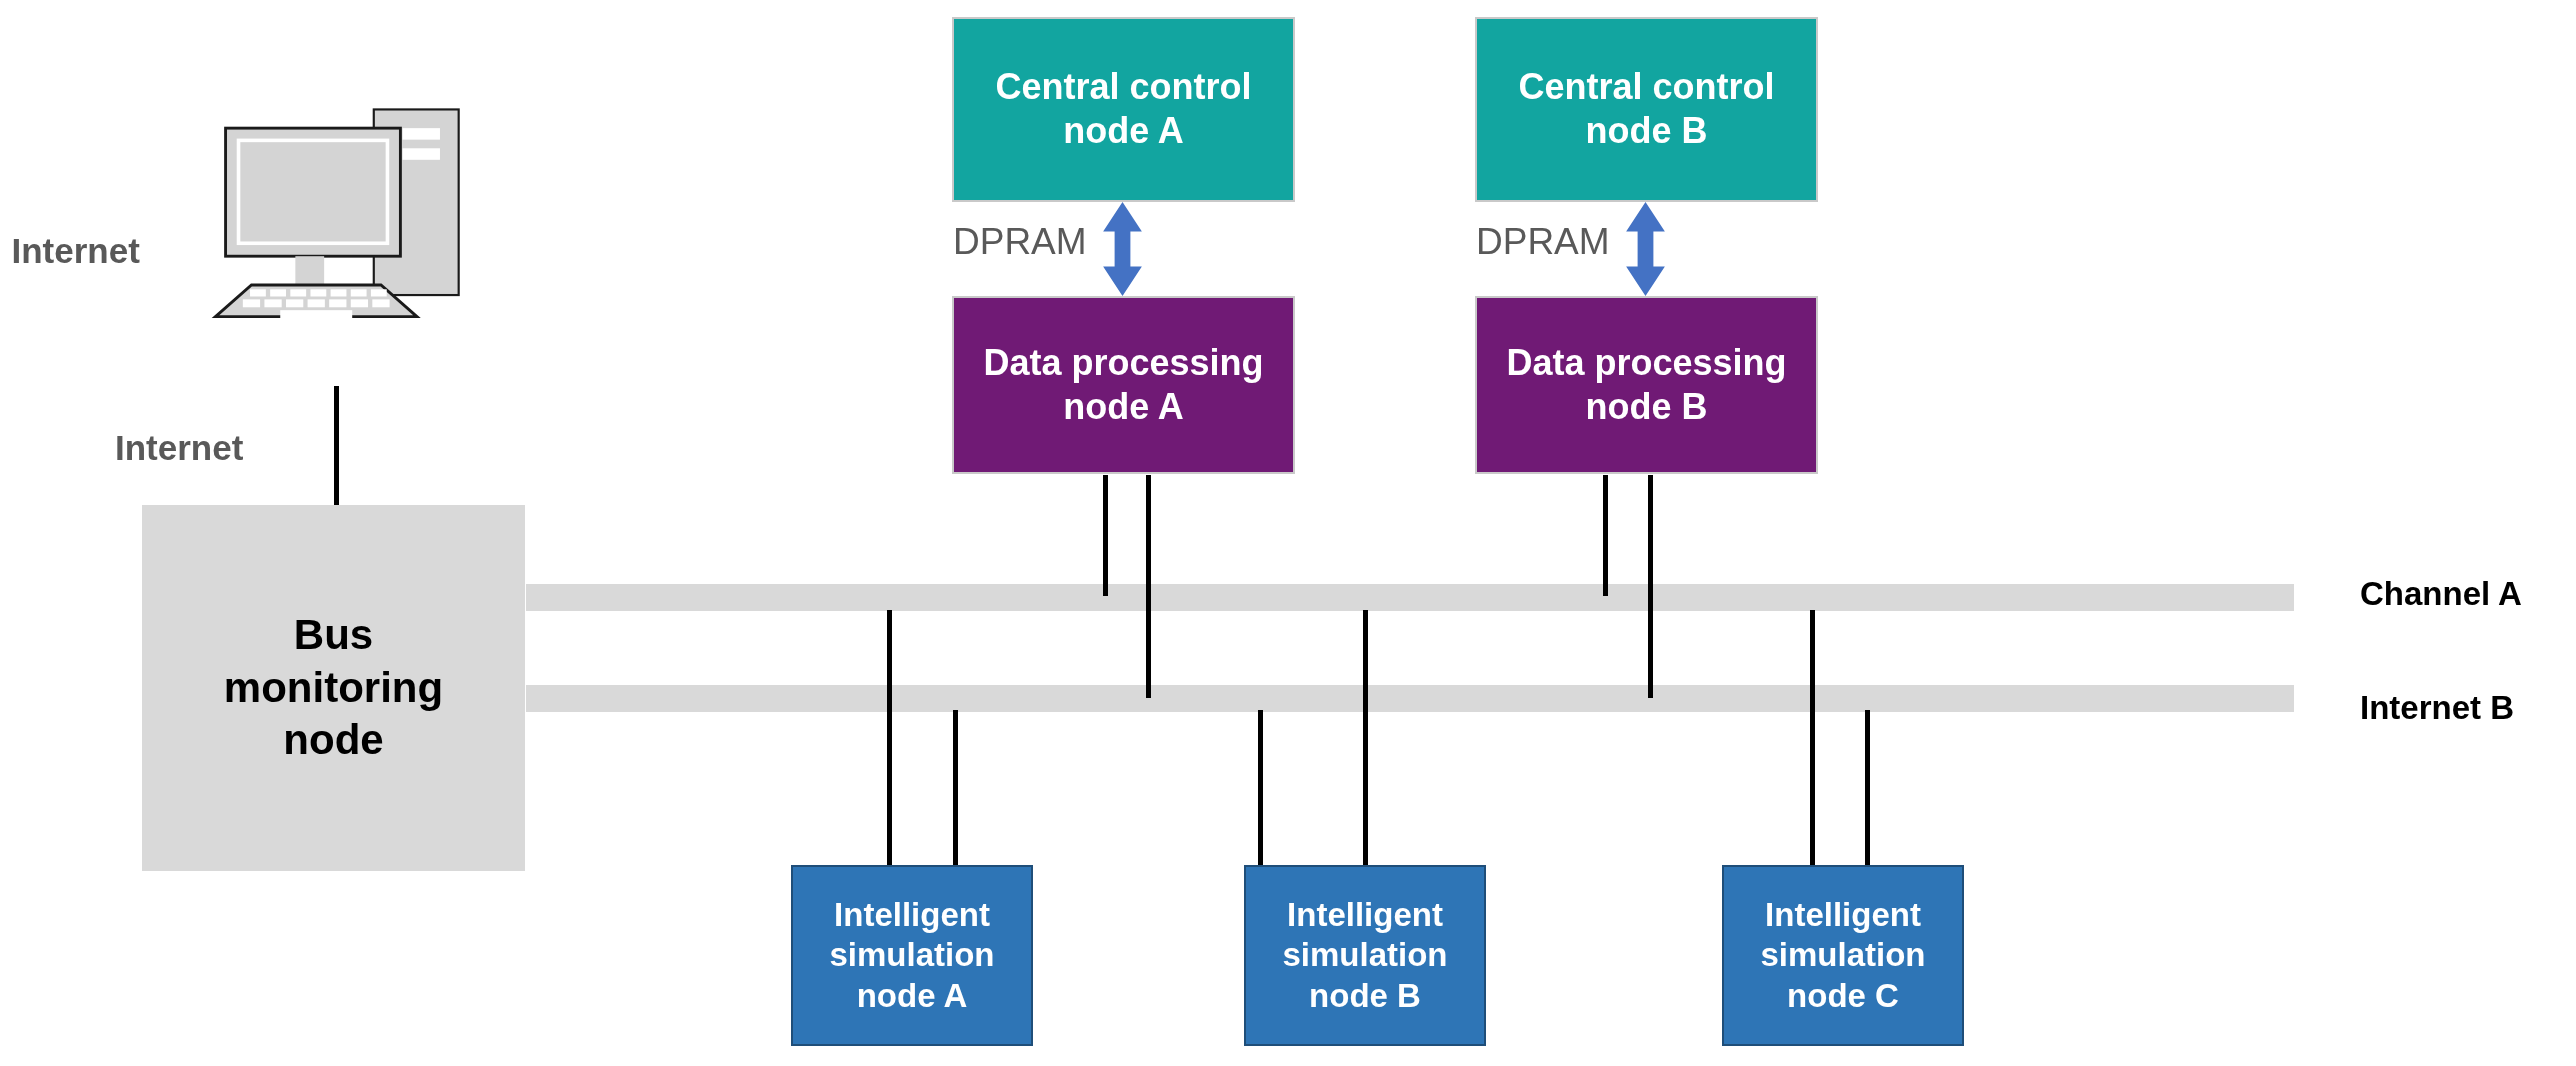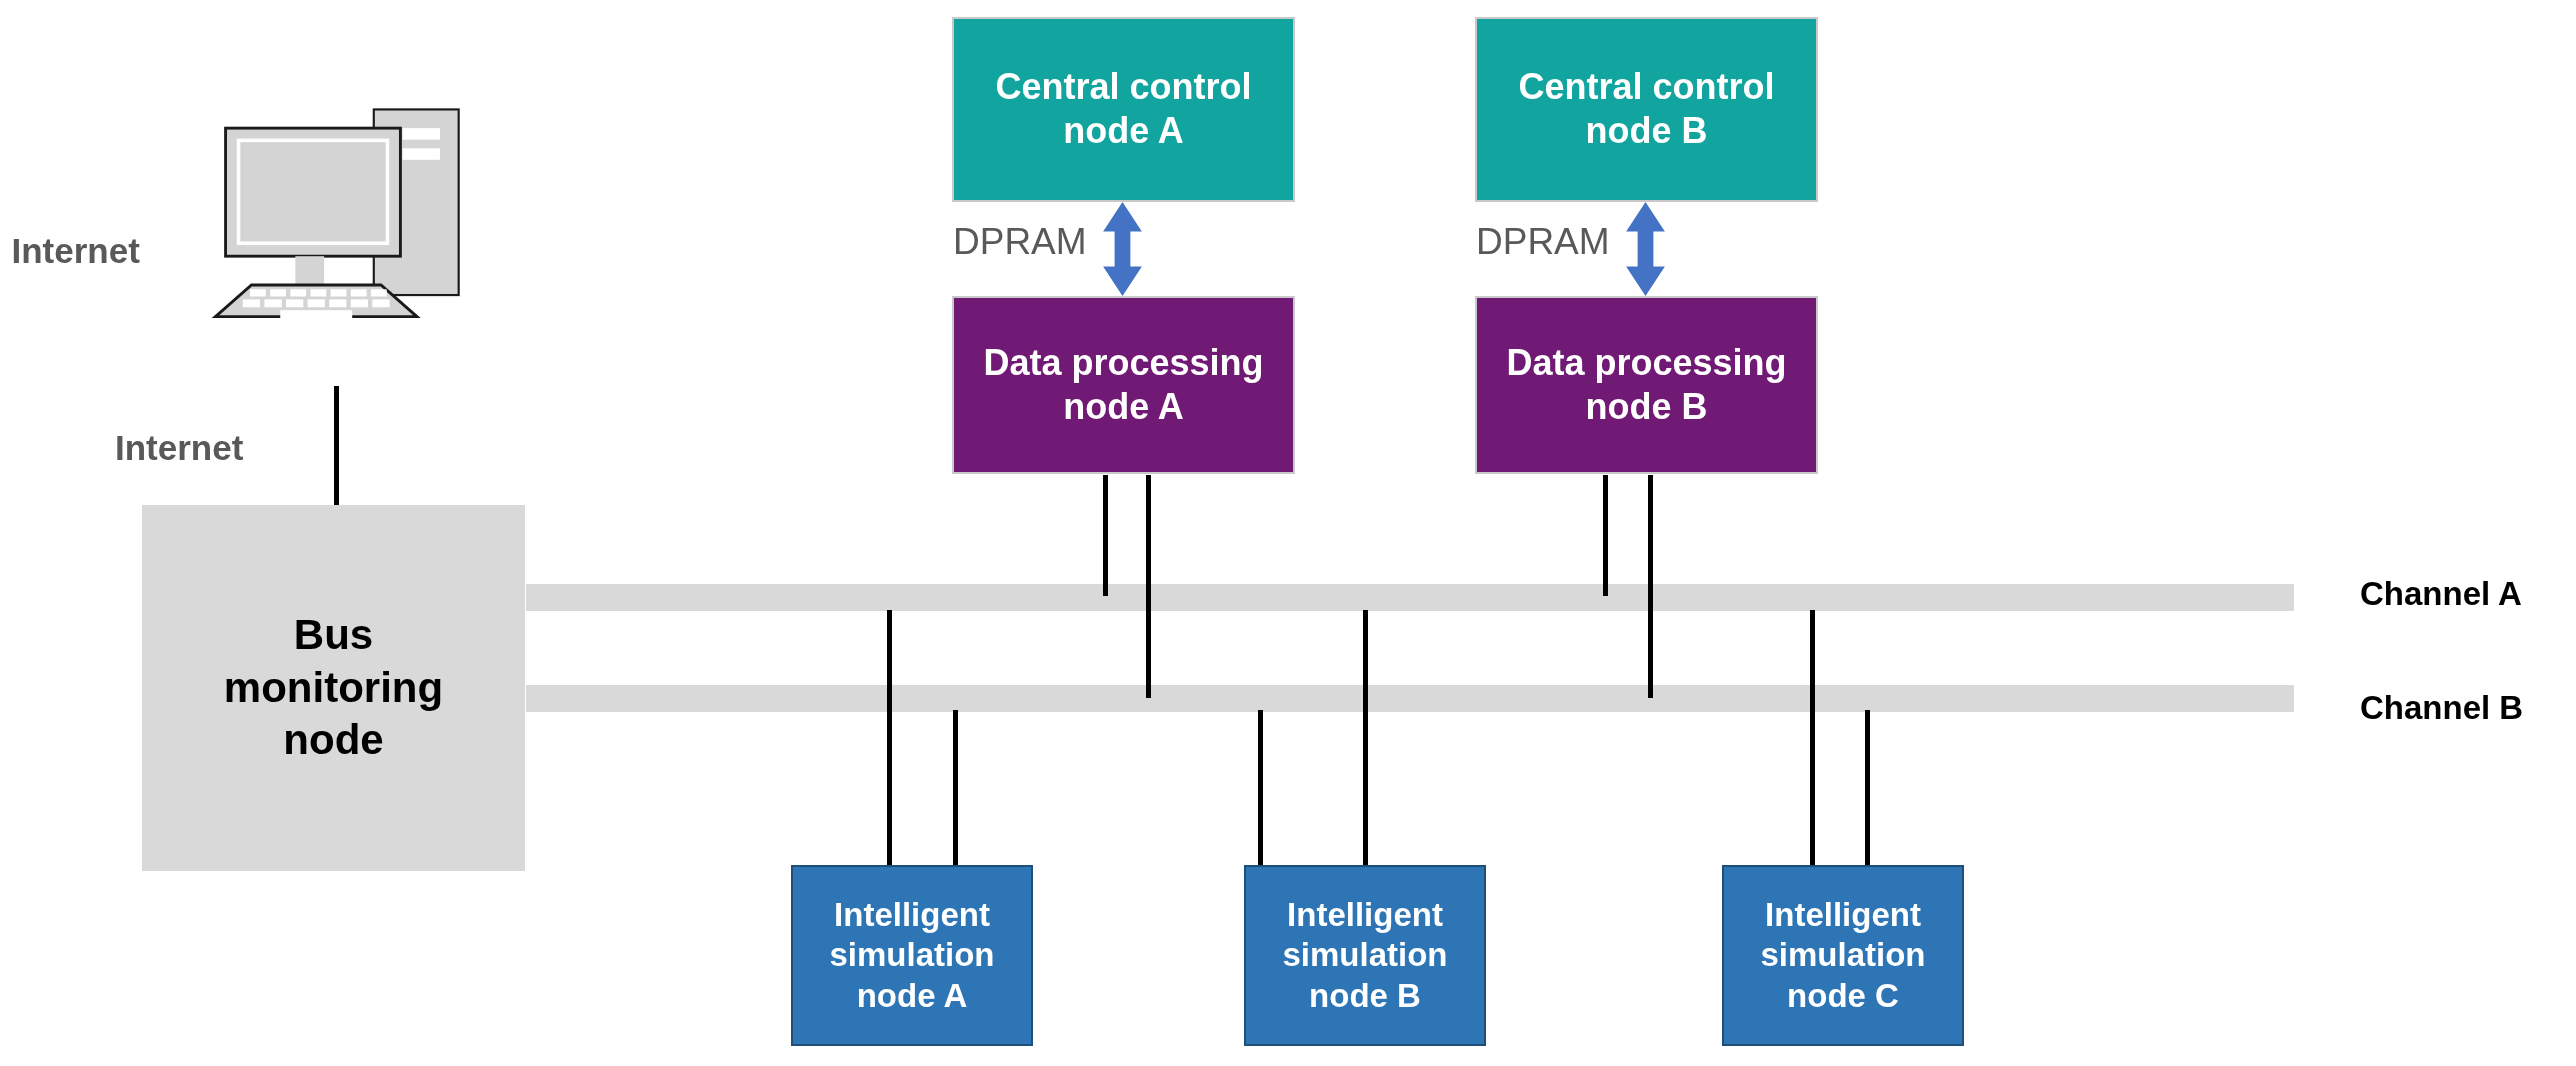--- a/index.html
+++ b/index.html
@@ -155,21 +155,21 @@
   <div class="label label-gray" style="left:115px; top:428px;">Internet</div>
 
   <div class="node-box node-gray" style="left:142px; top:505px; width:383px; height:366px;">Bus
 monitoring
 node</div>
 
   <div class="channel-bar" style="left:526px; top:584px; width:1768px; height:27px;"></div>
   <div class="channel-bar" style="left:526px; top:685px; width:1768px; height:27px;"></div>
 
   <div class="label label-black" style="left:2360px; top:575px;">Channel A</div>
-  <div class="label label-black" style="left:2360px; top:689px;">Channel B</div>
+  <div class="label label-black" style="left:2360px; top:689px;">Internet B</div>
 
   <div class="node-box node-teal" style="left:952px; top:16.5px; width:343px; height:185px;">Central control
 node A</div>
 
   <div class="dpram-arrow" style="left:1103px; top:202px; height:94px;">
     <svg width="39" height="94" viewBox="0 0 54 131" xmlns="http://www.w3.org/2000/svg">
       <polygon points="27,0 54,41 38,41 38,90 54,90 27,131 0,90 16,90 16,41 0,41" fill="#4472C4"></polygon>
     </svg>
   </div>
   <div class="label label-gray-regular" style="left:953px; top:221px;">DPRAM</div>

